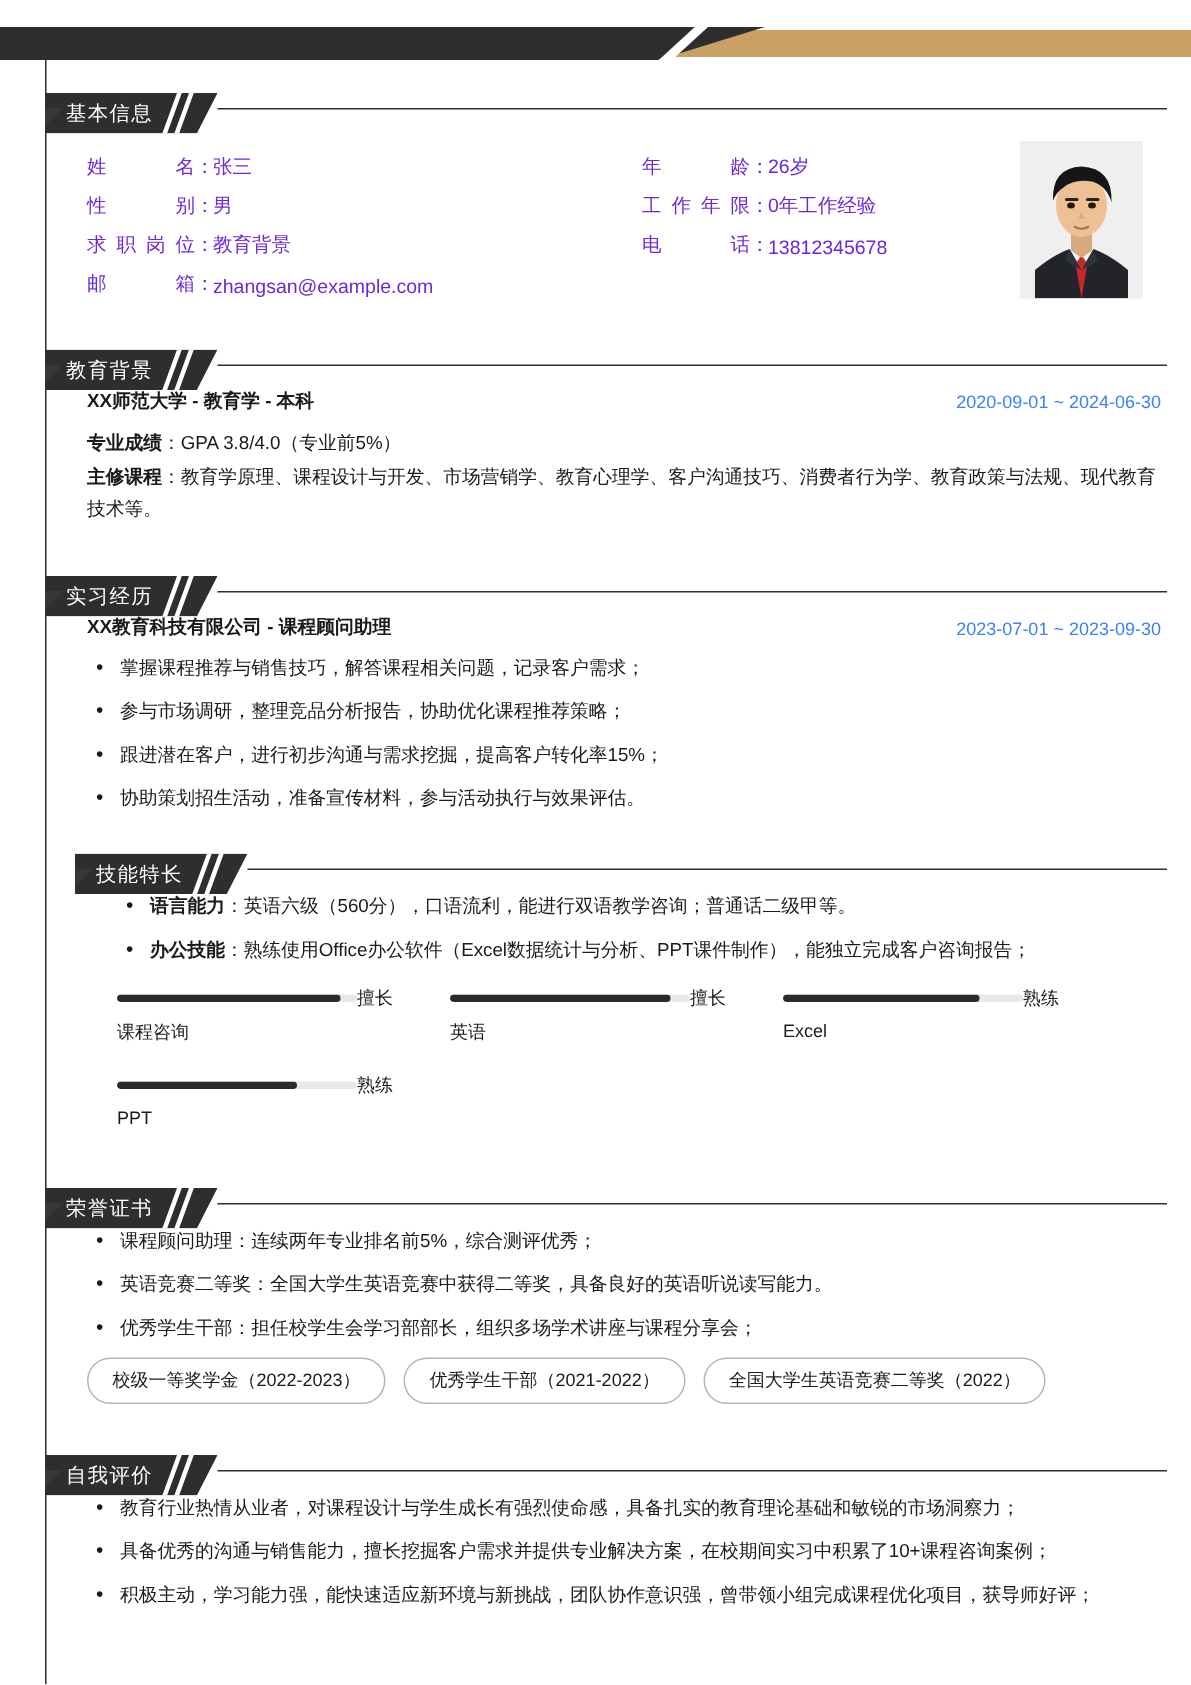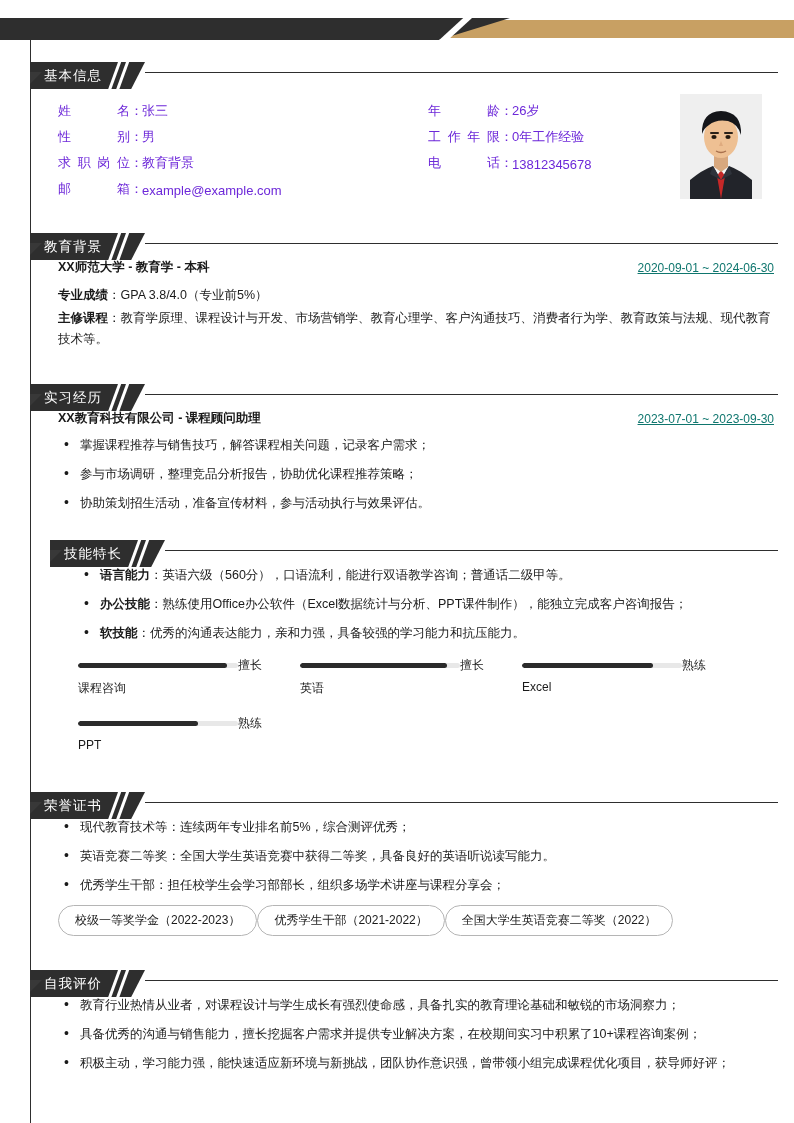--- a/index.html
+++ b/index.html
@@ -182,21 +182,21 @@
 
   
   .entry-head {
     display: flex;
     justify-content: space-between;
     align-items: center;
     font-size: 12.5px;
     margin-bottom: 9px;
   }
   .entry-title { font-weight: bold; }
-  .entry-date { font-size: 12px; color: #0f766e; text-decoration: underline; }
+  .entry-date { font-size: 12px; color: #3b82f6; }
 
   .kv-line {
     font-size: 12.5px;
     line-height: 21px;
     margin-bottom: 2px;
   }
   .kv-line b { font-weight: bold; }
 
   ul.bullets {
     list-style: none;
@@ -254,20 +254,21 @@
   }
   .skill .sname {
     font-size: 12px;
     margin-top: 6px;
   }
 
   
   .pills {
     display: flex;
     flex-wrap: wrap;
+    gap: 12px;
     margin-top: 6px;
   }
   .pill {
     border: 1px solid #b5b5b5;
     border-radius: 16px;
     padding: 6px 16px;
     font-size: 12px;
     white-space: nowrap;
     background: #fff;
   }
@@ -312,21 +313,21 @@
               <span class="info-value">男</span>
             </div>
             <div class="info-row">
               <span class="info-label">求职岗位</span>
               <span class="info-sep">：</span>
               <span class="info-value">教育背景</span>
             </div>
             <div class="info-row">
               <span class="info-label">邮箱</span>
               <span class="info-sep">：</span>
-              <span class="info-value">example@example.com</span>
+              <span class="info-value">zhangsan@example.com</span>
             </div>
           </div>
           <div class="info-col right">
             <div class="info-row">
               <span class="info-label">年龄</span>
               <span class="info-sep">：</span>
               <span class="info-value">26岁</span>
             </div>
             <div class="info-row">
               <span class="info-label">工作年限</span>
@@ -412,20 +413,21 @@
       <div class="fold"></div>
     </div>
     <div class="sec-body">
       <div class="entry-head">
         <span class="entry-title">XX教育科技有限公司 - 课程顾问助理</span>
         <span class="entry-date">2023-07-01 ~ 2023-09-30</span>
       </div>
       <ul class="bullets">
         <li>掌握课程推荐与销售技巧，解答课程相关问题，记录客户需求；</li>
         <li>参与市场调研，整理竞品分析报告，协助优化课程推荐策略；</li>
+        <li>跟进潜在客户，进行初步沟通与需求挖掘，提高客户转化率15%；</li>
         <li>协助策划招生活动，准备宣传材料，参与活动执行与效果评估。</li>
       </ul>
     </div>
   </div>
 
   <div class="section" style="margin-top:12px;padding-left:20px;">
     <div class="sec-head">
       <div class="sec-tab">
         <span class="title">技能特长</span>
         <span class="slashes">
@@ -433,21 +435,20 @@
             <i></i>
           </span>
       </div>
       <div class="sec-rule"></div>
       <div class="fold"></div>
     </div>
     <div class="sec-body">
       <ul class="bullets">
         <li><b>语言能力</b><span>：英语六级（560分），口语流利，能进行双语教学咨询；普通话二级甲等。</span></li>
         <li><b>办公技能</b><span>：熟练使用Office办公软件（Excel数据统计与分析、PPT课件制作），能独立完成客户咨询报告；</span></li>
-        <li><b>软技能</b><span>：优秀的沟通表达能力，亲和力强，具备较强的学习能力和抗压能力。</span></li>
       </ul>
 
       <div class="skillgrid">
         <div class="skill">
           <div class="barline">
             <div class="track">
                 <div class="fill" style="width: 93%;"></div>
               </div>
             <span class="level">擅长</span>
           </div>
@@ -491,21 +492,21 @@
         <span class="slashes">
             <i></i>
             <i></i>
           </span>
       </div>
       <div class="sec-rule"></div>
       <div class="fold"></div>
     </div>
     <div class="sec-body">
       <ul class="bullets">
-        <li>现代教育技术等：连续两年专业排名前5%，综合测评优秀；</li>
+        <li>课程顾问助理：连续两年专业排名前5%，综合测评优秀；</li>
         <li>英语竞赛二等奖：全国大学生英语竞赛中获得二等奖，具备良好的英语听说读写能力。</li>
         <li>优秀学生干部：担任校学生会学习部部长，组织多场学术讲座与课程分享会；</li>
       </ul>
       <div class="pills">
         <span class="pill">校级一等奖学金（2022-2023）</span>
         <span class="pill">优秀学生干部（2021-2022）</span>
         <span class="pill">全国大学生英语竞赛二等奖（2022）</span>
       </div>
     </div>
   </div>

